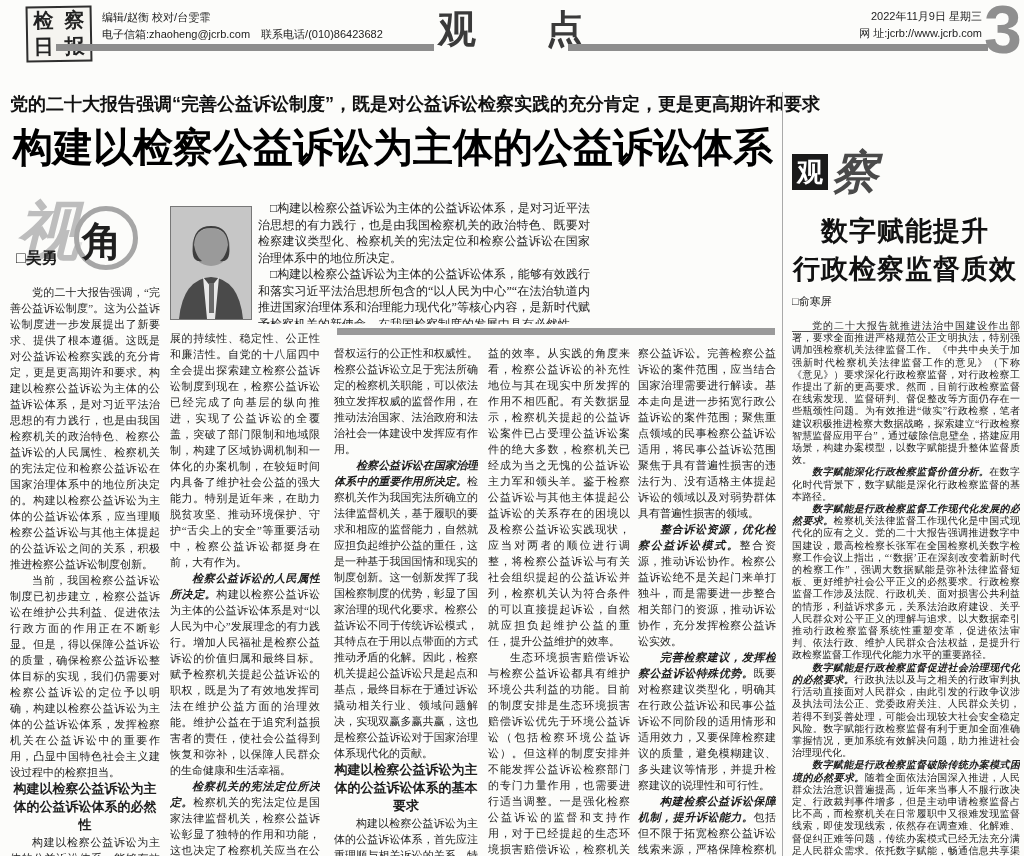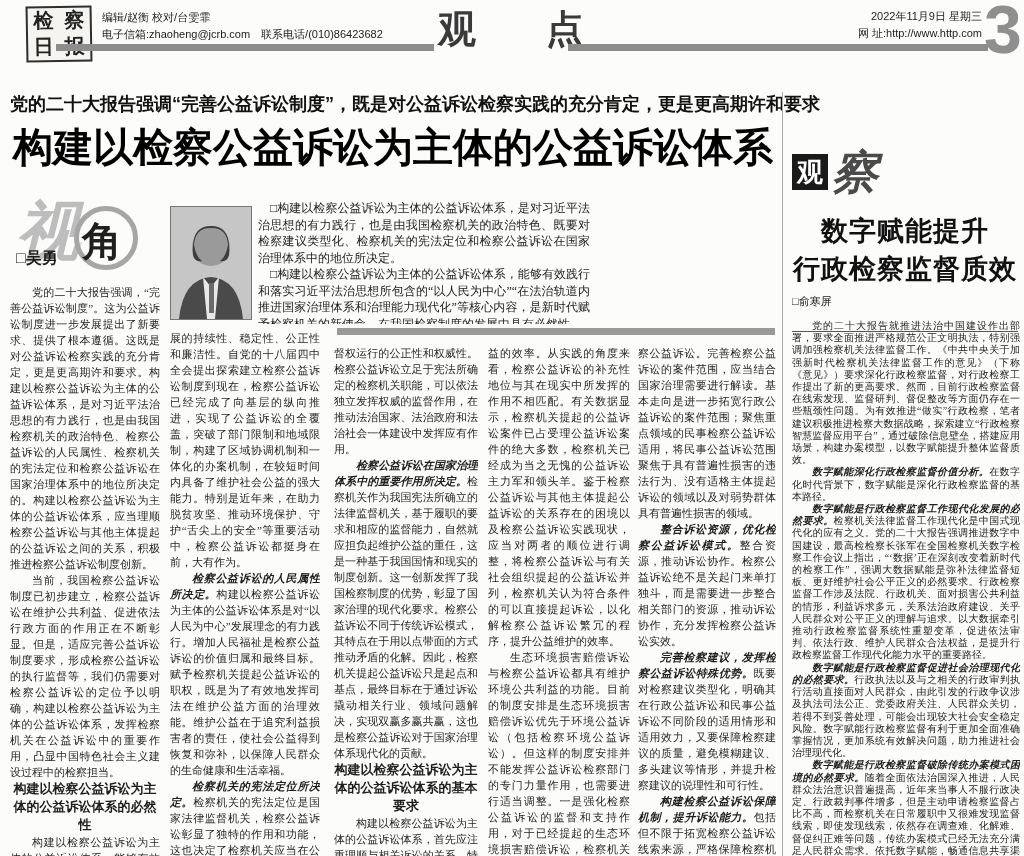--- a/index.html
+++ b/index.html
@@ -88,21 +88,21 @@
 </div>
 <div class="mast-info">
   <div>编辑/赵衡 校对/台雯霏</div>
   <div>电子信箱:zhaoheng@jcrb.com　联系电话/(010)86423682</div>
 </div>
 <div class="section-title">观　点</div>
 <div class="bar bar-left"></div>
 <div class="bar bar-right"></div>
 <div class="date-info">
   <div>2022年11月9日 星期三</div>
-  <div>网 址:http://www.http.com</div>
+  <div>网 址:jcrb://www.jcrb.com</div>
 </div>
 <div class="page-num">3</div>
 
 <div class="kicker">党的二十大报告强调“完善公益诉讼制度”，既是对公益诉讼检察实践的充分肯定，更是更高期许和要求</div>
 <div class="headline">构建以检察公益诉讼为主体的公益诉讼体系</div>
 <div class="vsep"></div>
 
 <div class="viewangle">
   <span class="va-shi">视</span>
   <span class="va-ring"></span>
@@ -122,42 +122,42 @@
 </div>
 
 <div class="summary">
   <p>□构建以检察公益诉讼为主体的公益诉讼体系，是对习近平法治思想的有力践行，也是由我国检察机关的政治特色、既要对检察建议类型化、检察机关的宪法定位和检察公益诉讼在国家治理体系中的地位所决定。</p>
   <p>□构建以检察公益诉讼为主体的公益诉讼体系，能够有效践行和落实习近平法治思想所包含的“以人民为中心”“在法治轨道内推进国家治理体系和治理能力现代化”等核心内容，是新时代赋予检察机关的新使命，在我国检察制度的发展中具有必然性。</p>
 </div>
 <div class="graybar"></div>
 
 <div class="col col1">
   <p>党的二十大报告强调，“完善公益诉讼制度”。这为公益诉讼制度进一步发展提出了新要求、提供了根本遵循。这既是对公益诉讼检察实践的充分肯定，更是更高期许和要求。构建以检察公益诉讼为主体的公益诉讼体系，是对习近平法治思想的有力践行，也是由我国检察机关的政治特色、检察公益诉讼的人民属性、检察机关的宪法定位和检察公益诉讼在国家治理体系中的地位所决定的。构建以检察公益诉讼为主体的公益诉讼体系，应当理顺检察公益诉讼与其他主体提起的公益诉讼之间的关系，积极推进检察公益诉讼制度创新。</p>
-  <p>当前，我国检察公益诉讼制度已初步建立，检察公益诉讼在维护公共利益、促进依法行政方面的作用正在不断彰显。但是，适应完善公益诉讼制度要求，形成检察公益诉讼的执行监督等，我们仍需要对检察公益诉讼的定位予以明确，构建以检察公益诉讼为主体的公益诉讼体系，发挥检察机关在公益诉讼中的重要作用，凸显中国特色社会主义建设过程中的检察担当。</p>
+  <p>当前，我国检察公益诉讼制度已初步建立，检察公益诉讼在维护公共利益、促进依法行政方面的作用正在不断彰显。但是，得以保障公益诉讼的质量，确保检察公益诉讼整体目标的实现，我们仍需要对检察公益诉讼的定位予以明确，构建以检察公益诉讼为主体的公益诉讼体系，发挥检察机关在公益诉讼中的重要作用，凸显中国特色社会主义建设过程中的检察担当。</p>
   <p class="subhead">构建以检察公益诉讼为主体的公益诉讼体系的必然性</p>
   <p>构建以检察公益诉讼为主体的公益诉讼体系，能够有效践行和落实习近平法治思想所包含的“以人民为中心”“在法治轨道内推进国家治理体系和治理能力现代化”等核心内容，是新时代赋予检察机关的新使命，在我国检察制度的发展中具有必然性。</p>
 
 </div>
 
 <div class="col col2">
   <p style="text-indent:0">展的持续性、稳定性、公正性和廉洁性。自党的十八届四中全会提出探索建立检察公益诉讼制度到现在，检察公益诉讼已经完成了向基层的纵向推进，实现了公益诉讼的全覆盖，突破了部门限制和地域限制，构建了区域协调机制和一体化的办案机制，在较短时间内具备了维护社会公益的强大能力。特别是近年来，在助力脱贫攻坚、推动环境保护、守护“舌尖上的安全”等重要活动中，检察公益诉讼都挺身在前，大有作为。</p>
   <p><span class="plead">检察公益诉讼的人民属性所决定。</span><span>构建以检察公益诉讼为主体的公益诉讼体系是对“以人民为中心”发展理念的有力践行。增加人民福祉是检察公益诉讼的价值归属和最终目标。赋予检察机关提起公益诉讼的职权，既是为了有效地发挥司法在维护公益方面的治理效能。维护公益在于追究利益损害者的责任，使社会公益得到恢复和弥补，以保障人民群众的生命健康和生活幸福。</span></p>
   <p><span class="plead">检察机关的宪法定位所决定。</span><span>检察机关的宪法定位是国家法律监督机关，检察公益诉讼彰显了独特的作用和功能，这也决定了检察机关应当在公益诉讼中主动担当、积极作为。一则、法定的监督权确保了检察公益诉讼的数量和质量。检察机关作为履行监督权的法定机关，面对损害公共利益的情形，必须启动监督权是不容回避的。而司法责任制、公益诉讼检察机构专门化、检察公益诉讼工作报告机制等相关制度的实施，进一步压实了检察责任，得以保障公益诉讼的质量。二则，独立的监督权确保监</span></p>
 </div>
 
 <div class="col col3">
   <p style="text-indent:0">督权运行的公正性和权威性。检察公益诉讼立足于宪法所确定的检察机关职能，可以依法独立发挥权威的监督作用，在推动法治国家、法治政府和法治社会一体建设中发挥应有作用。</p>
   <p><span class="plead">检察公益诉讼在国家治理体系中的重要作用所决定。</span><span>检察机关作为我国宪法所确立的法律监督机关，基于履职的要求和相应的监督能力，自然就应担负起维护公益的重任，这是一种基于我国国情和现实的制度创新。这一创新发挥了我国检察制度的优势，彰显了国家治理的现代化要求。检察公益诉讼不同于传统诉讼模式，其特点在于用以点带面的方式推动矛盾的化解。因此，检察机关提起公益诉讼只是起点和基点，最终目标在于通过诉讼撬动相关行业、领域问题解决，实现双赢多赢共赢，这也是检察公益诉讼对于国家治理体系现代化的贡献。</span></p>
   <p class="subhead">构建以检察公益诉讼为主体的公益诉讼体系的基本要求</p>
   <p>构建以检察公益诉讼为主体的公益诉讼体系，首先应注重理顺与相关诉讼的关系，特别是检察公益诉讼与其他社会组织提起的公益诉讼、检察公益诉讼与政府提起的生态环境损害赔偿诉讼的关系。</p>
 
 </div>
 
 <div class="col col4">
-  <p style="text-indent:0">益的效率。从实践的角度来看，检察公益诉讼的补充性地位与其在现实中所发挥的作用不相匹配。有关数据显示，检察机关提起的公益诉讼案件已占受理公益诉讼案件的绝大多数，检察机关已经成为当之无愧的公益诉讼主力军和领头羊。鉴于检察公益诉讼与其他主体提起公益诉讼的关系存在的困境以及检察公益诉讼实践现状，应当对两者的顺位进行调整，将检察公益诉讼与有关社会组织提起的公益诉讼并列，检察机关认为符合条件的可以直接提起诉讼，以化解检察公益诉讼繁冗的程序，提升公益维护的效率。</p>
+  <p style="text-indent:0">益的效率。从实践的角度来看，检察公益诉讼的补充性地位与其在现实中所发挥的作用不相匹配。有关数据显示，检察机关提起的公益诉讼案件已占受理公益诉讼案件的绝大多数，检察机关已经成为当之无愧的公益诉讼主力军和领头羊。鉴于检察公益诉讼与其他主体提起公益诉讼的关系存在的困境以及检察公益诉讼实践现状，应当对两者的顺位进行调整，将检察公益诉讼与有关社会组织提起的公益诉讼并列，检察机关认为符合条件的可以直接提起诉讼，自然就应担负起维护公益的重任，提升公益维护的效率。</p>
   <p>生态环境损害赔偿诉讼与检察公益诉讼都具有维护环境公共利益的功能。目前的制度安排是生态环境损害赔偿诉讼优先于环境公益诉讼（包括检察环境公益诉讼）。但这样的制度安排并不能发挥公益诉讼检察部门的专门力量作用，也需要进行适当调整。一是强化检察公益诉讼的监督和支持作用，对于已经提起的生态环境损害赔偿诉讼，检察机关认为政府的诉请不足以维护社会公共利益的，可以以向政府发送检察建议的方式进行监督和支持，政府没有采纳检察机关建议的，检察机关应提起公益诉讼。二是对于先提起公益诉讼后提起生态环境损害赔偿诉讼的，不应采取一刀切的方式中止检察公益诉讼。特别是涉案专业性问题已经鉴定，案件已经法庭调查或是法庭辩论，法院和检察机关对于涉案情况基本查清，也付出了大量的人力和物力。从诉讼经济的角度考虑，即使政府提起生态环境损害赔偿诉讼，也不应中止检</p>
 </div>
 
 <div class="col col5">
   <p style="text-indent:0">察公益诉讼。完善检察公益诉讼的案件范围，应当结合国家治理需要进行解读。基本走向是进一步拓宽行政公益诉讼的案件范围；聚焦重点领域的民事检察公益诉讼适用，将民事公益诉讼范围聚焦于具有普遍性损害的违法行为、没有适格主体提起诉讼的领域以及对弱势群体具有普遍性损害的领域。</p>
   <p><span class="plead">整合诉讼资源，优化检察公益诉讼模式。</span><span>整合资源，推动诉讼协作。检察公益诉讼绝不是关起门来单打独斗，而是需要进一步整合相关部门的资源，推动诉讼协作，充分发挥检察公益诉讼实效。</span></p>
   <p><span class="plead">完善检察建议，发挥检察公益诉讼特殊优势。</span><span>既要对检察建议类型化，明确其在行政公益诉讼和民事公益诉讼不同阶段的适用情形和适用效力，又要保障检察建议的质量，避免模糊建议、多头建议等情形，并提升检察建议的说理性和可行性。</span></p>
   <p><span class="plead">构建检察公益诉讼保障机制，提升诉讼能力。</span><span>包括但不限于拓宽检察公益诉讼线索来源，严格保障检察机关的调查取证权，培养和选拔公益诉讼检察专业人员，形成检察公益诉讼的执行监督等。</span></p>
 
 </div>

